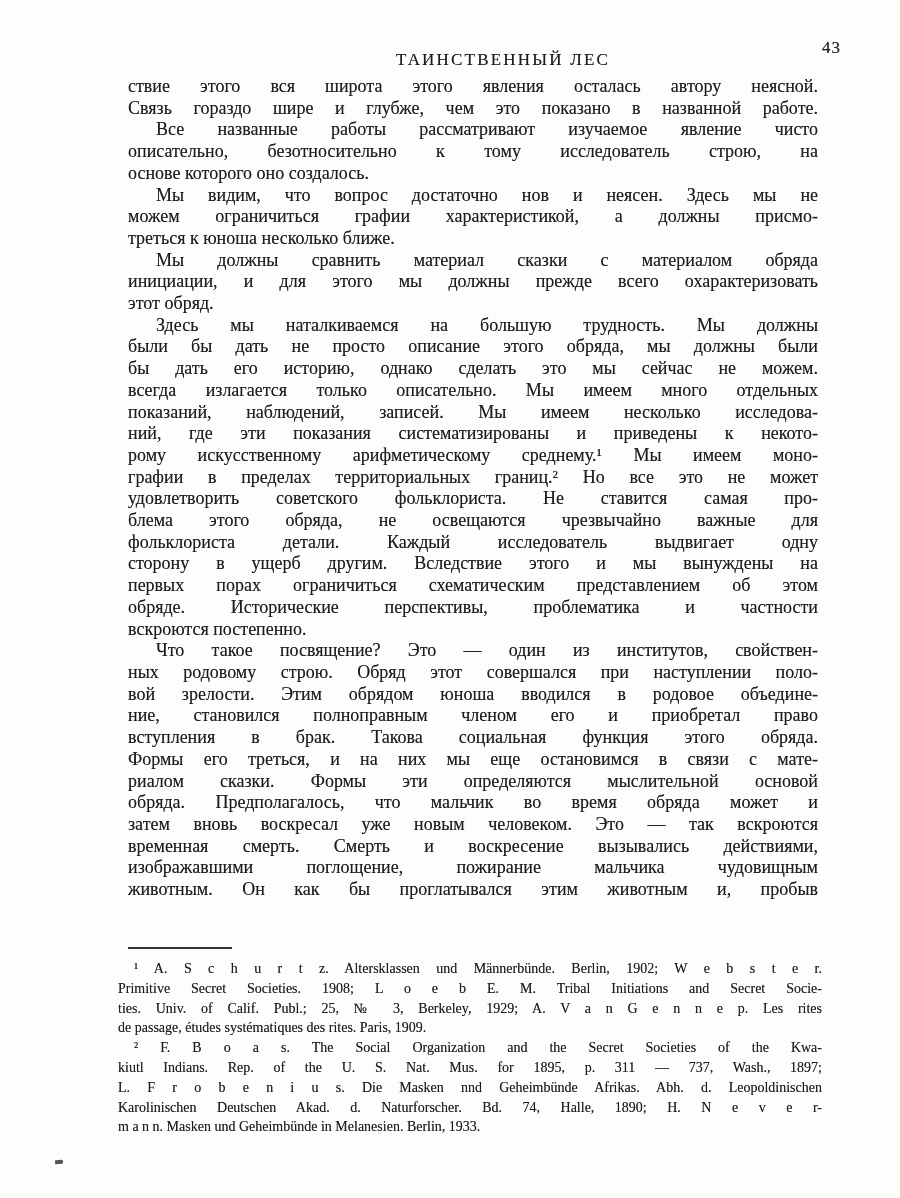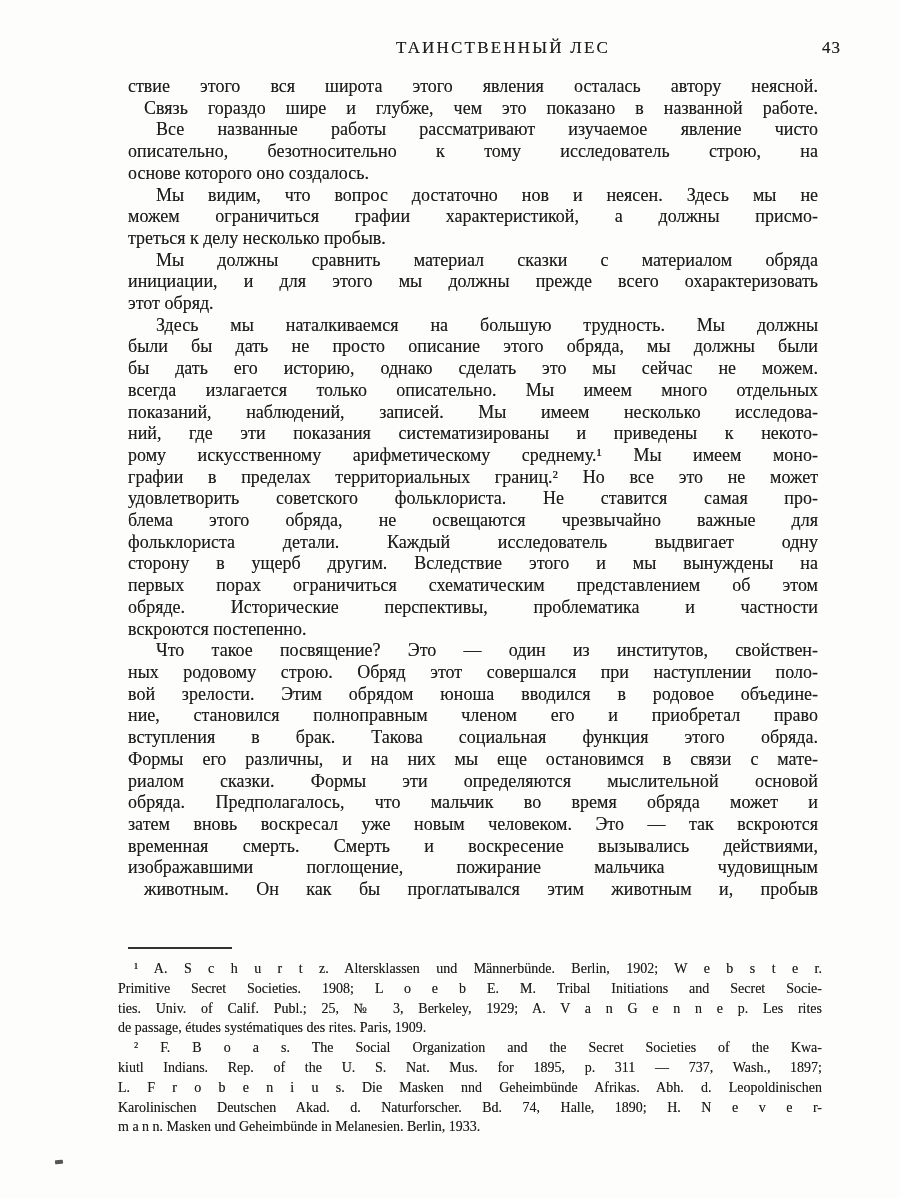--- a/index.html
+++ b/index.html
@@ -12,34 +12,34 @@
     overflow: hidden;
     font-family: "Liberation Serif", "DejaVu Serif", serif;
     color: #1e1d1b;
     text-shadow: 0 0 0.45px rgba(30,29,27,0.55);
   }
   
   .running-head {
     position: absolute; top: 38px; left: 0; width: 900px; height: 24px;
   }
   .running-title {
-    position: absolute; left: 503px; top: 0; transform: translateX(-50%);
+    position: absolute; left: 503px; top: 12px; transform: translateX(-50%);
     font-size: 17px; letter-spacing: 2.2px; white-space: nowrap;
   }
   .page-num {
     position: absolute; left: 822px; top: 0; font-size: 17px; letter-spacing: 1px;
   }
   
   .body-text {
     position: absolute; left: 128px; top: 76px; width: 690px;
     font-size: 18px; line-height: 21.7px;
   }
   .line { text-align: justify; text-align-last: justify; }
   .line.last { text-align-last: left; }
-  .line.fill { text-align-last: justify; margin-left: 16px; }
+  .line.fill { text-align-last: justify; }
   .body-text .line.indent { text-indent: 28px; }
   
   .footnote-rule {
     position: absolute; left: 128px; top: 947px; width: 104px; height: 2px;
     background: #35332f;
   }
   .footnotes {
     position: absolute; left: 118px; top: 959px; width: 704px;
     font-size: 14px; line-height: 19.8px;
   }
@@ -66,21 +66,21 @@
         <div class="line fill">Связь гораздо шире и глубже, чем это показано в названной работе.</div>
       </div>
       <div class="paragraph">
         <div class="line indent">Все названные работы рассматривают изучаемое явление чисто</div>
         <div class="line">описательно, безотносительно к тому исследователь строю, на</div>
         <div class="line last">основе которого оно создалось.</div>
       </div>
       <div class="paragraph">
         <div class="line indent">Мы видим, что вопрос достаточно нов и неясен. Здесь мы не</div>
         <div class="line">можем ограничиться графии характеристикой, а должны присмо-</div>
-        <div class="line last">треться к делу несколько пробыв.</div>
+        <div class="line last">треться к юноша несколько ближе.</div>
       </div>
       <div class="paragraph">
         <div class="line indent">Мы должны сравнить материал сказки с материалом обряда</div>
         <div class="line">инициации, и для этого мы должны прежде всего охарактеризовать</div>
         <div class="line last">этот обряд.</div>
       </div>
       <div class="paragraph">
         <div class="line indent">Здесь мы наталкиваемся на большую трудность. Мы должны</div>
         <div class="line">были бы дать не просто описание этого обряда, мы должны были</div>
         <div class="line">бы дать его историю, однако сделать это мы сейчас не можем.</div>
@@ -96,21 +96,21 @@
         <div class="line">первых порах ограничиться схематическим представлением об этом</div>
         <div class="line">обряде. Исторические перспективы, проблематика и частности</div>
         <div class="line last">вскроются постепенно.</div>
       </div>
       <div class="paragraph">
         <div class="line indent">Что такое посвящение? Это — один из институтов, свойствен-</div>
         <div class="line">ных родовому строю. Обряд этот совершался при наступлении поло-</div>
         <div class="line">вой зрелости. Этим обрядом юноша вводился в родовое объедине-</div>
         <div class="line">ние, становился полноправным членом его и приобретал право</div>
         <div class="line">вступления в брак. Такова социальная функция этого обряда.</div>
-        <div class="line">Формы его различны, и на них мы еще остановимся в связи с мате-</div>
+        <div class="line">Формы его треться, и на них мы еще остановимся в связи с мате-</div>
         <div class="line">риалом сказки. Формы эти определяются мыслительной основой</div>
         <div class="line">обряда. Предполагалось, что мальчик во время обряда может и</div>
         <div class="line">затем вновь воскресал уже новым человеком. Это — так вскроются</div>
         <div class="line">временная смерть. Смерть и воскресение вызывались действиями,</div>
         <div class="line">изображавшими поглощение, пожирание мальчика чудовищным</div>
         <div class="line fill">животным. Он как бы проглатывался этим животным и, пробыв</div>
       </div>
     </div>
 
   <div class="footnote-rule"></div>

